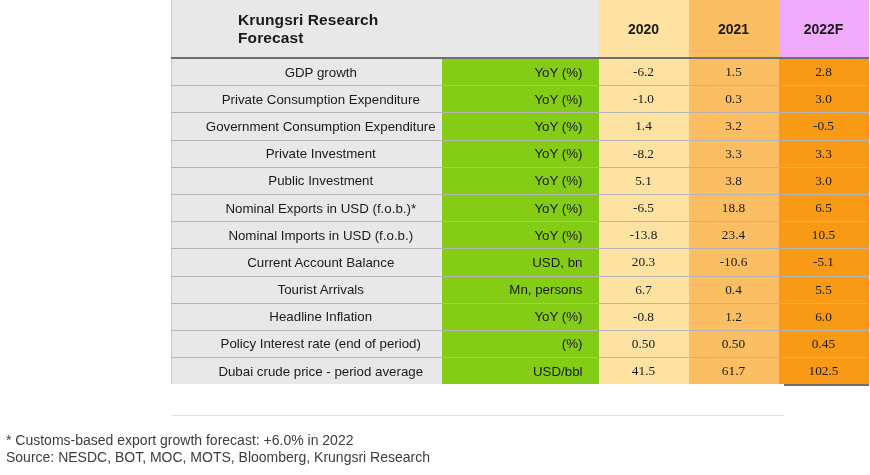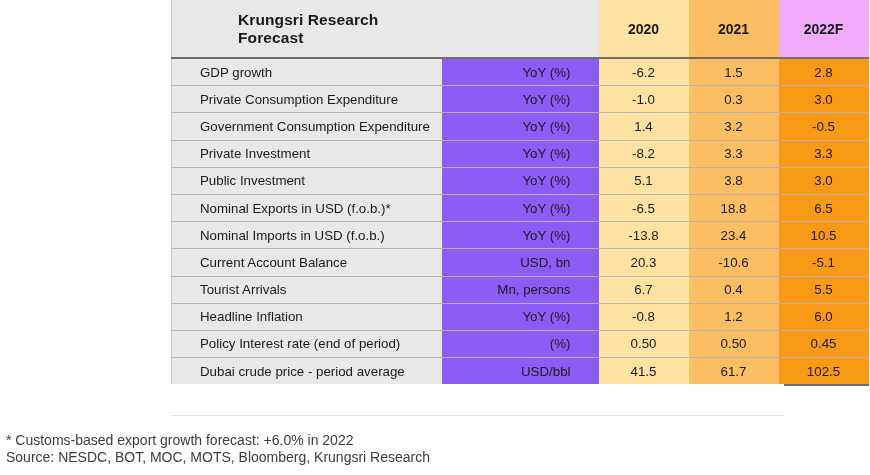--- a/index.html
+++ b/index.html
@@ -77,29 +77,29 @@
     vertical-align: middle;
   }
   tbody tr:first-child td {
     border-top: 2px solid #6e6e6e;
   }
   tbody tr:last-child td {
     border-bottom: 2px solid #6e6e6e;
   }
   td.lbl {
     background: #e8e8e8;
-    text-align: left;
+    text-align: center;
     padding-left: 28px;
   }
   td.unit {
-    background: #8b5cf6;
+    background: #84cc16;
     text-align: right;
-    padding-right: 28px;
-  }
-  td.val { text-align: center; }
+    padding-right: 16px;
+  }
+  td.val { text-align: center; font-family: Liberation Serif, serif; }
   td.v1 { background: #fde2a1; }
   td.v2 { background: #fbbe63; }
   td.v3 { background: #f99a17; }
 
   
   #table-footer-strip {
     position: absolute;
     left: 171px;
     top: 384px;
     width: 612px;

